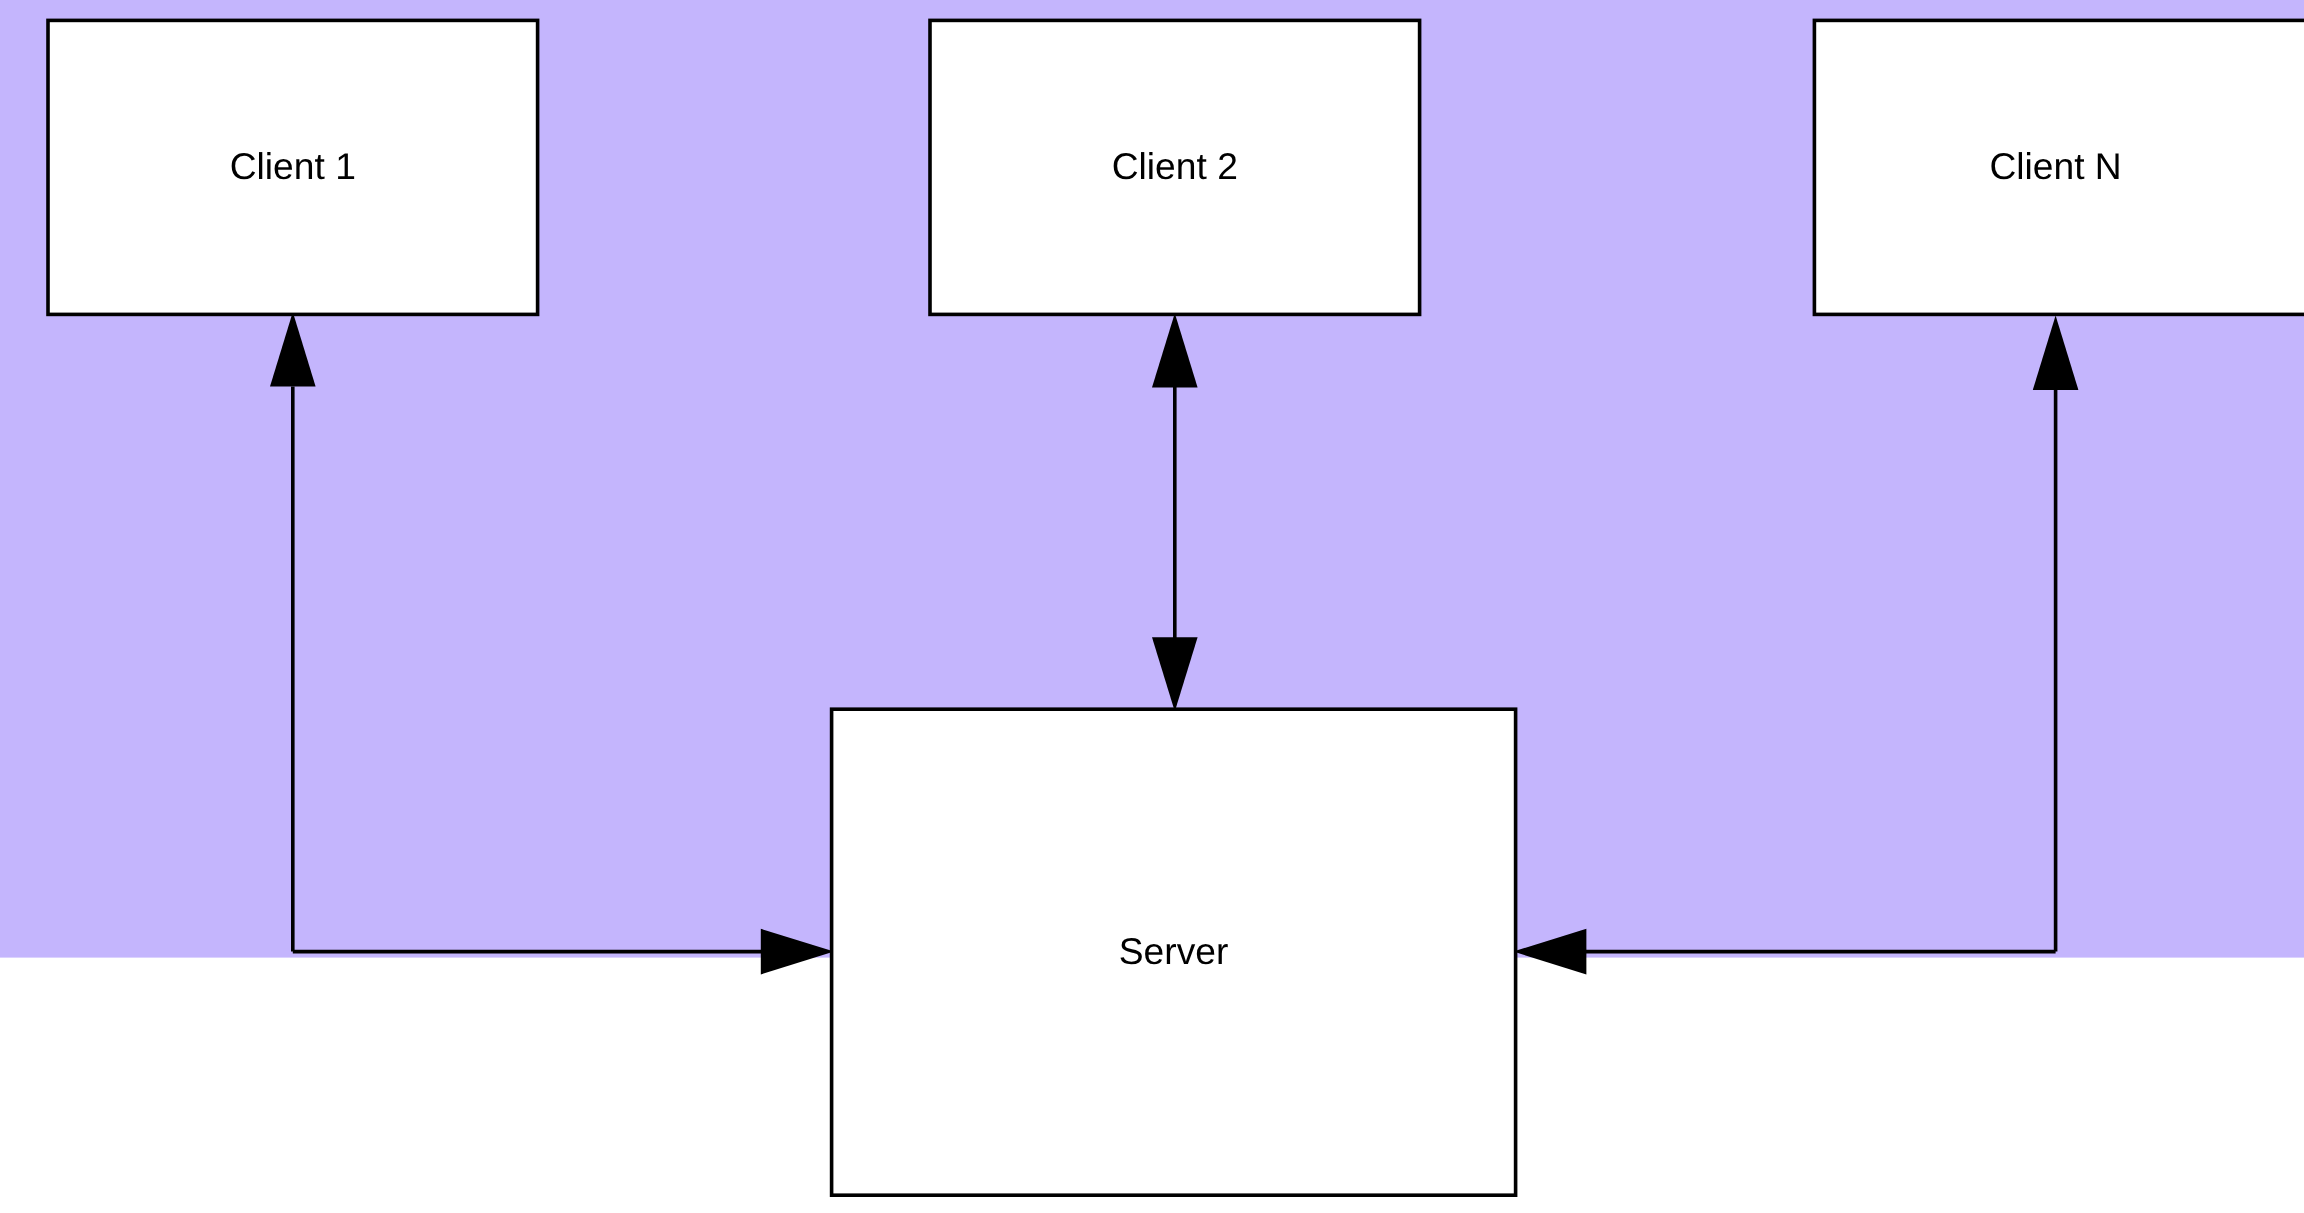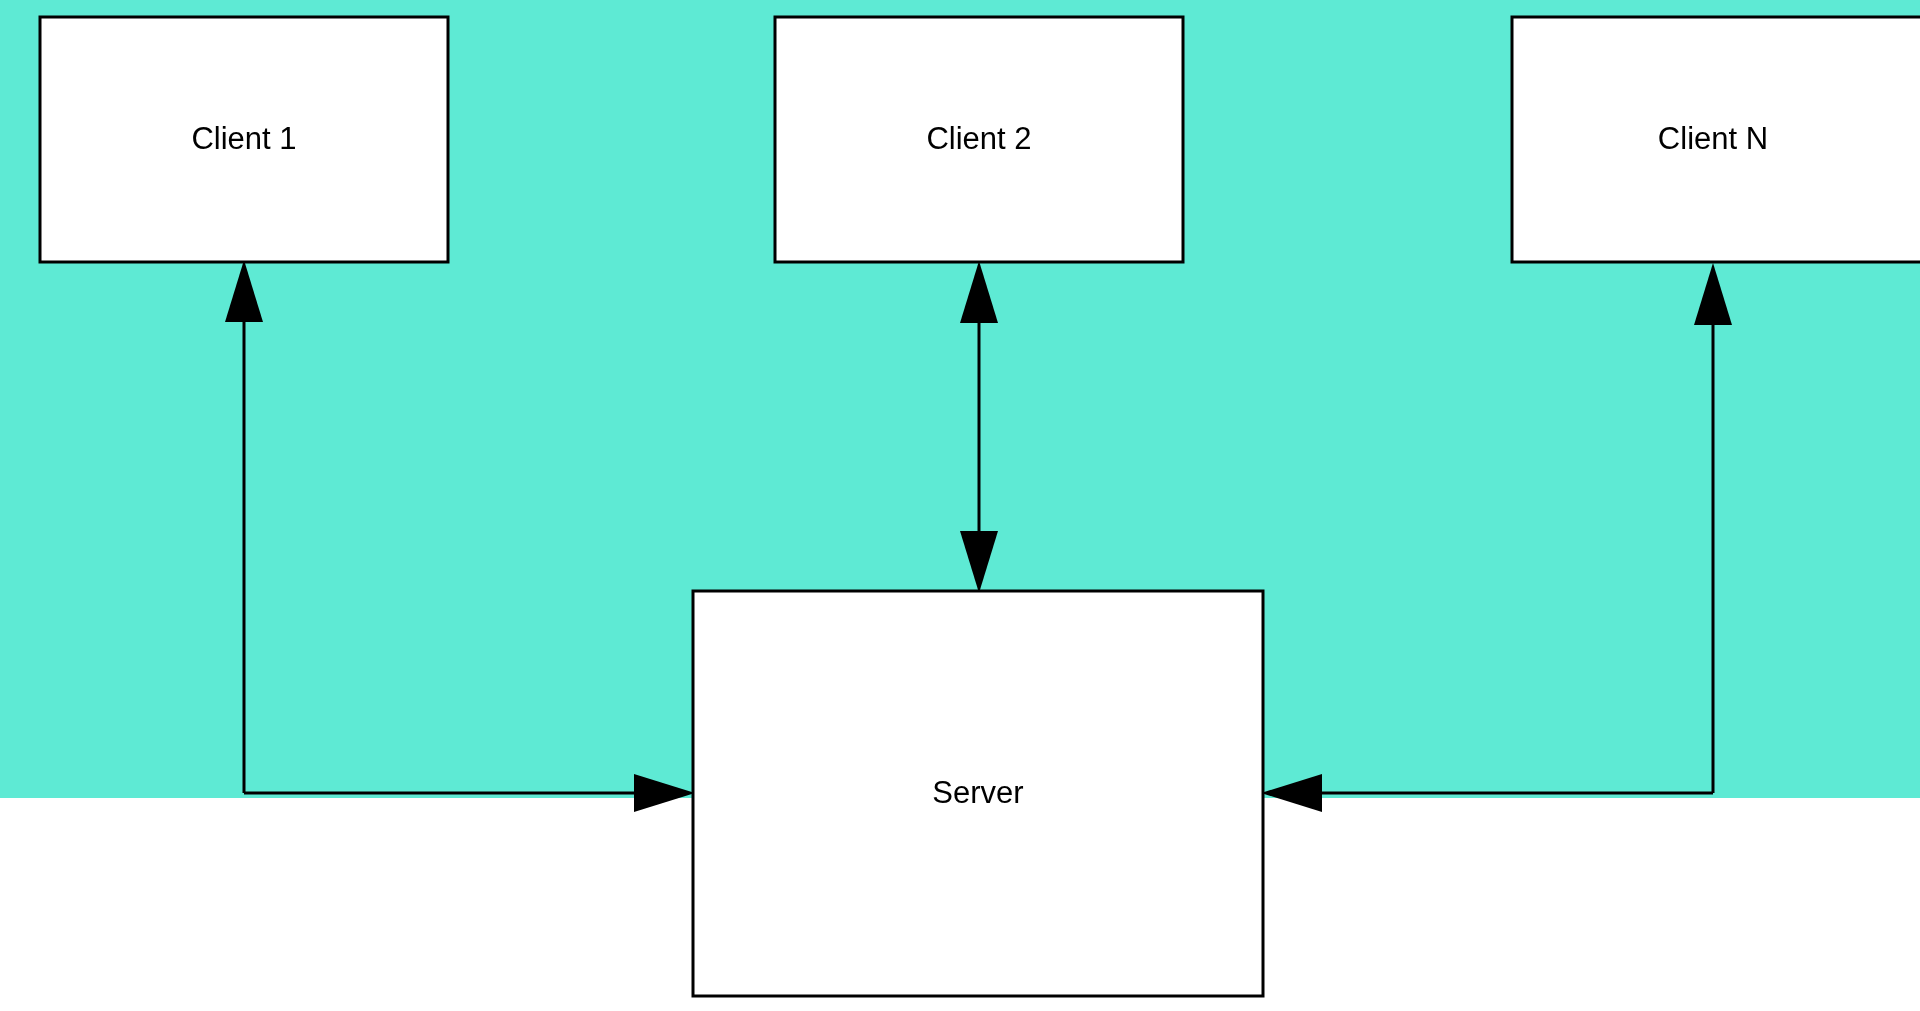--- a/index.html
+++ b/index.html
@@ -11,21 +11,21 @@
     height: 1011px;
     overflow: hidden;
   }
   body {
     font-family: "Liberation Sans", sans-serif;
   }
   #diagram-root {
     position: relative;
     width: 1920px;
     height: 798px;
-    background: #5eead4;
+    background: #c4b5fd;
   }
   #diagram-svg {
     position: absolute;
     top: 0;
     left: 0;
     width: 1920px;
     height: 1011px;
     display: block;
   }
   .node-label {

